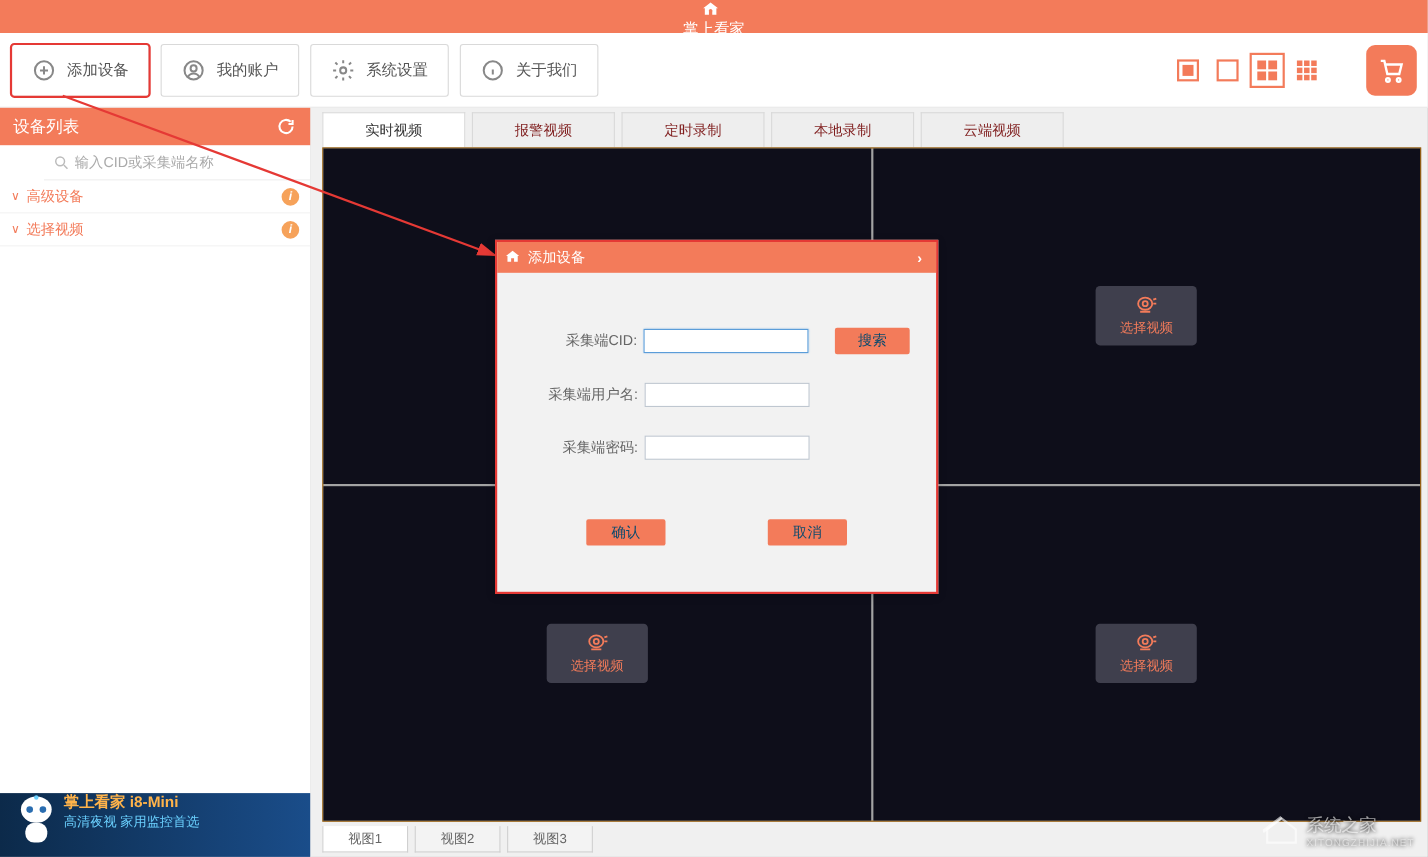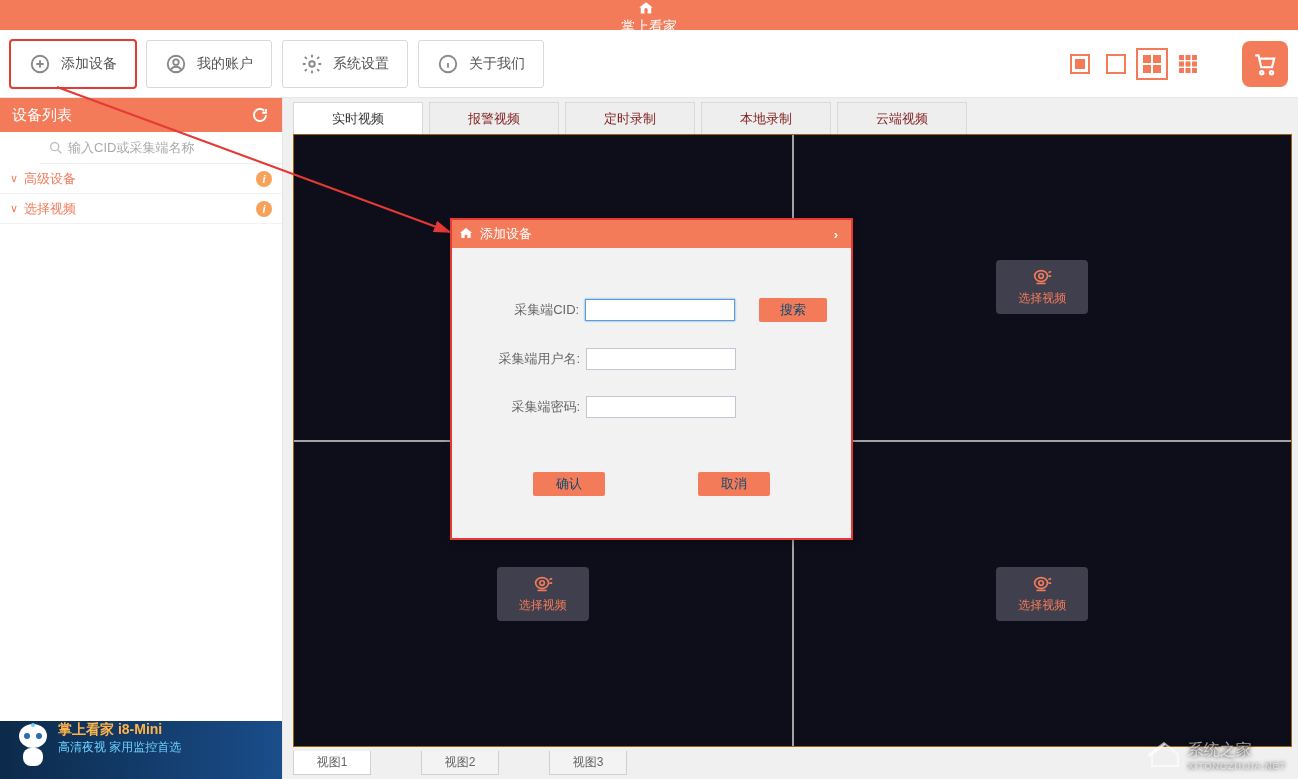--- a/index.html
+++ b/index.html
@@ -50,21 +50,21 @@
 
   
   .content { flex:1; display:flex; flex-direction:column; padding:4px 6px 4px 10px; }
   .tabs { display:flex; height:32px; }
   .tab { width:130px; border:1px solid #d9d9d9; border-bottom:none; background:#eeeeee; display:flex; align-items:center; justify-content:center; font-size:13px; color:#7f1d1d; margin-right:6px; cursor:pointer; }
   .tab.active { background:#fff; color:#333; }
   .video-grid { flex:1; display:grid; grid-template-columns:1fr 1fr; grid-template-rows:1fr 1fr; gap:2px; background:#a3a3a3; border:1px solid #a16207; }
   .video-cell { background:#0e0e1a; position:relative; display:flex; align-items:center; justify-content:center; }
   .select-video-btn { width:92px; height:54px; background:#3f3f4d; border-radius:4px; display:flex; flex-direction:column; align-items:center; justify-content:center; color:#f37b5a; font-size:12px; cursor:pointer; gap:3px;}
   .select-video-btn svg{ width:22px; height:20px; }
-  .bottom-tabs { height:28px; display:flex; align-items:flex-end; padding-top:4px;gap:44px; }
+  .bottom-tabs { height:28px; display:flex; align-items:flex-end; padding-top:4px; }
   .btab { width:78px; height:24px; border:1px solid #d0d0d0; border-top:none; background:#f3f3f3; display:flex; align-items:center; justify-content:center; font-size:12px; color:#666; margin-right:6px; cursor:pointer; }
   .btab.active { background:#fff; }
 
   
   .arrow { position:absolute; left:52px; top:82px; pointer-events:none; }
 
   
   .dialog-wrap { position:absolute; left:450px; top:218px; width:403px; border:2px solid #e53935; background:#f2f2f2; box-shadow:0 2px 8px rgba(0,0,0,0.25);}
   .dlg-title { height:28px; background:#f37b5a; color:#fff; display:flex; align-items:center; padding:0 6px; font-size:13px; }
   .dlg-title .dicon { width:16px; height:16px; margin-right:6px; display:inline-flex; align-items:center; justify-content:center;}

